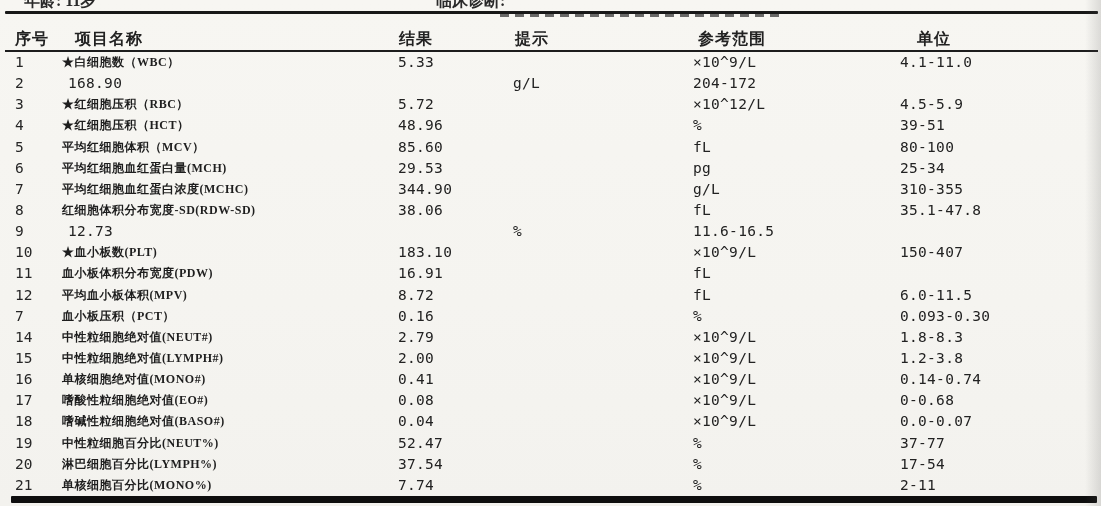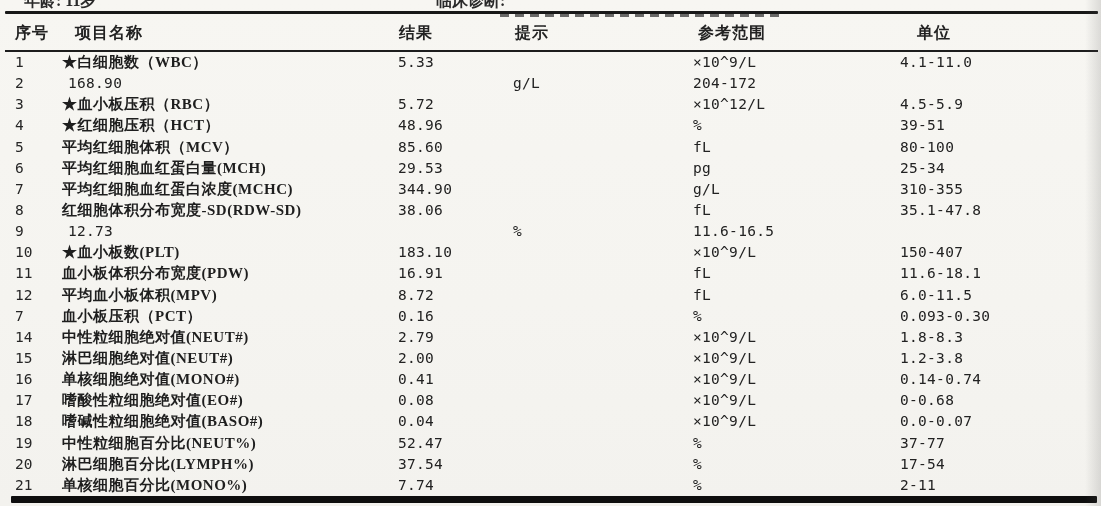--- a/index.html
+++ b/index.html
@@ -43,38 +43,38 @@
   
   .grid{
     display:grid;
     grid-template-columns:48px 330px 135px 180px 207px 201px;
     width:1101px;
   }
   .thead{
     position:absolute;top:14px;left:0;height:36px;align-items:end;
     font-size:16px;font-weight:600;letter-spacing:1px;color:#222;
   }
-  .thead .th{padding-bottom:6px;white-space:nowrap;}
+  .thead .th{white-space:nowrap;}
   .th-no{padding-left:15px;}
   .th-name{padding-left:27px;}
   .th-result{padding-left:21px;}
   .th-hint{padding-left:2px;}
   .th-unit{padding-left:17px;}
   .th-range{padding-left:5px;}
   
   .tbody{position:absolute;top:52px;left:0;}
   .tr{height:21.15px;line-height:21.15px;white-space:nowrap;}
   .td{overflow:hidden;}
   .c-no{
     padding-left:15px;
     font-family:"DejaVu Sans Mono","Liberation Mono",monospace;
     font-size:14.5px;color:#262626;
   }
   .c-name{
-    padding-left:14px;font-size:15px;font-weight:600;color:#1e1e1e;
+    padding-left:14px;font-size:12px;font-weight:600;color:#1e1e1e;
     letter-spacing:.5px;
   }
   .c-result,.c-unit,.c-range{
     font-family:"DejaVu Sans Mono","Liberation Mono",monospace;
     font-size:14.5px;color:#222;letter-spacing:.3px;
   }
   .c-result{padding-left:20px;}
   .c-hint{padding-left:2px;font-size:14.5px;}
   .c-unit{padding-left:0px;}
   .c-range{padding-left:0px;}
@@ -118,21 +118,21 @@
   <div class="grid tr">
     <div class="td c-no">2</div>
     <div class="td c-result">168.90</div>
     <div class="td c-hint"></div>
     <div class="td c-unit">g/L</div>
     <div class="td c-range">204-172</div>
   </div>
 
   <div class="grid tr">
     <div class="td c-no">3</div>
-    <div class="td c-name">★血小板压积（RBC）</div>
+    <div class="td c-name">★红细胞压积（RBC）</div>
     <div class="td c-result">5.72</div>
     <div class="td c-hint"></div>
     <div class="td c-unit">×10^12/L</div>
     <div class="td c-range">4.5-5.9</div>
   </div>
 
   <div class="grid tr">
     <div class="td c-no">4</div>
     <div class="td c-name">★红细胞压积（HCT）</div>
     <div class="td c-result">48.96</div>
@@ -193,21 +193,20 @@
     <div class="td c-unit">×10^9/L</div>
     <div class="td c-range">150-407</div>
   </div>
 
   <div class="grid tr">
     <div class="td c-no">11</div>
     <div class="td c-name">血小板体积分布宽度(PDW)</div>
     <div class="td c-result">16.91</div>
     <div class="td c-hint"></div>
     <div class="td c-unit">fL</div>
-    <div class="td c-range">11.6-18.1</div>
   </div>
 
   <div class="grid tr">
     <div class="td c-no">12</div>
     <div class="td c-name">平均血小板体积(MPV)</div>
     <div class="td c-result">8.72</div>
     <div class="td c-hint"></div>
     <div class="td c-unit">fL</div>
     <div class="td c-range">6.0-11.5</div>
   </div>
@@ -225,21 +224,21 @@
     <div class="td c-no">14</div>
     <div class="td c-name">中性粒细胞绝对值(NEUT#)</div>
     <div class="td c-result">2.79</div>
     <div class="td c-hint"></div>
     <div class="td c-unit">×10^9/L</div>
     <div class="td c-range">1.8-8.3</div>
   </div>
 
   <div class="grid tr">
     <div class="td c-no">15</div>
-    <div class="td c-name">淋巴细胞绝对值(NEUT#)</div>
+    <div class="td c-name">中性粒细胞绝对值(LYMPH#)</div>
     <div class="td c-result">2.00</div>
     <div class="td c-hint"></div>
     <div class="td c-unit">×10^9/L</div>
     <div class="td c-range">1.2-3.8</div>
   </div>
 
   <div class="grid tr">
     <div class="td c-no">16</div>
     <div class="td c-name">单核细胞绝对值(MONO#)</div>
     <div class="td c-result">0.41</div>

